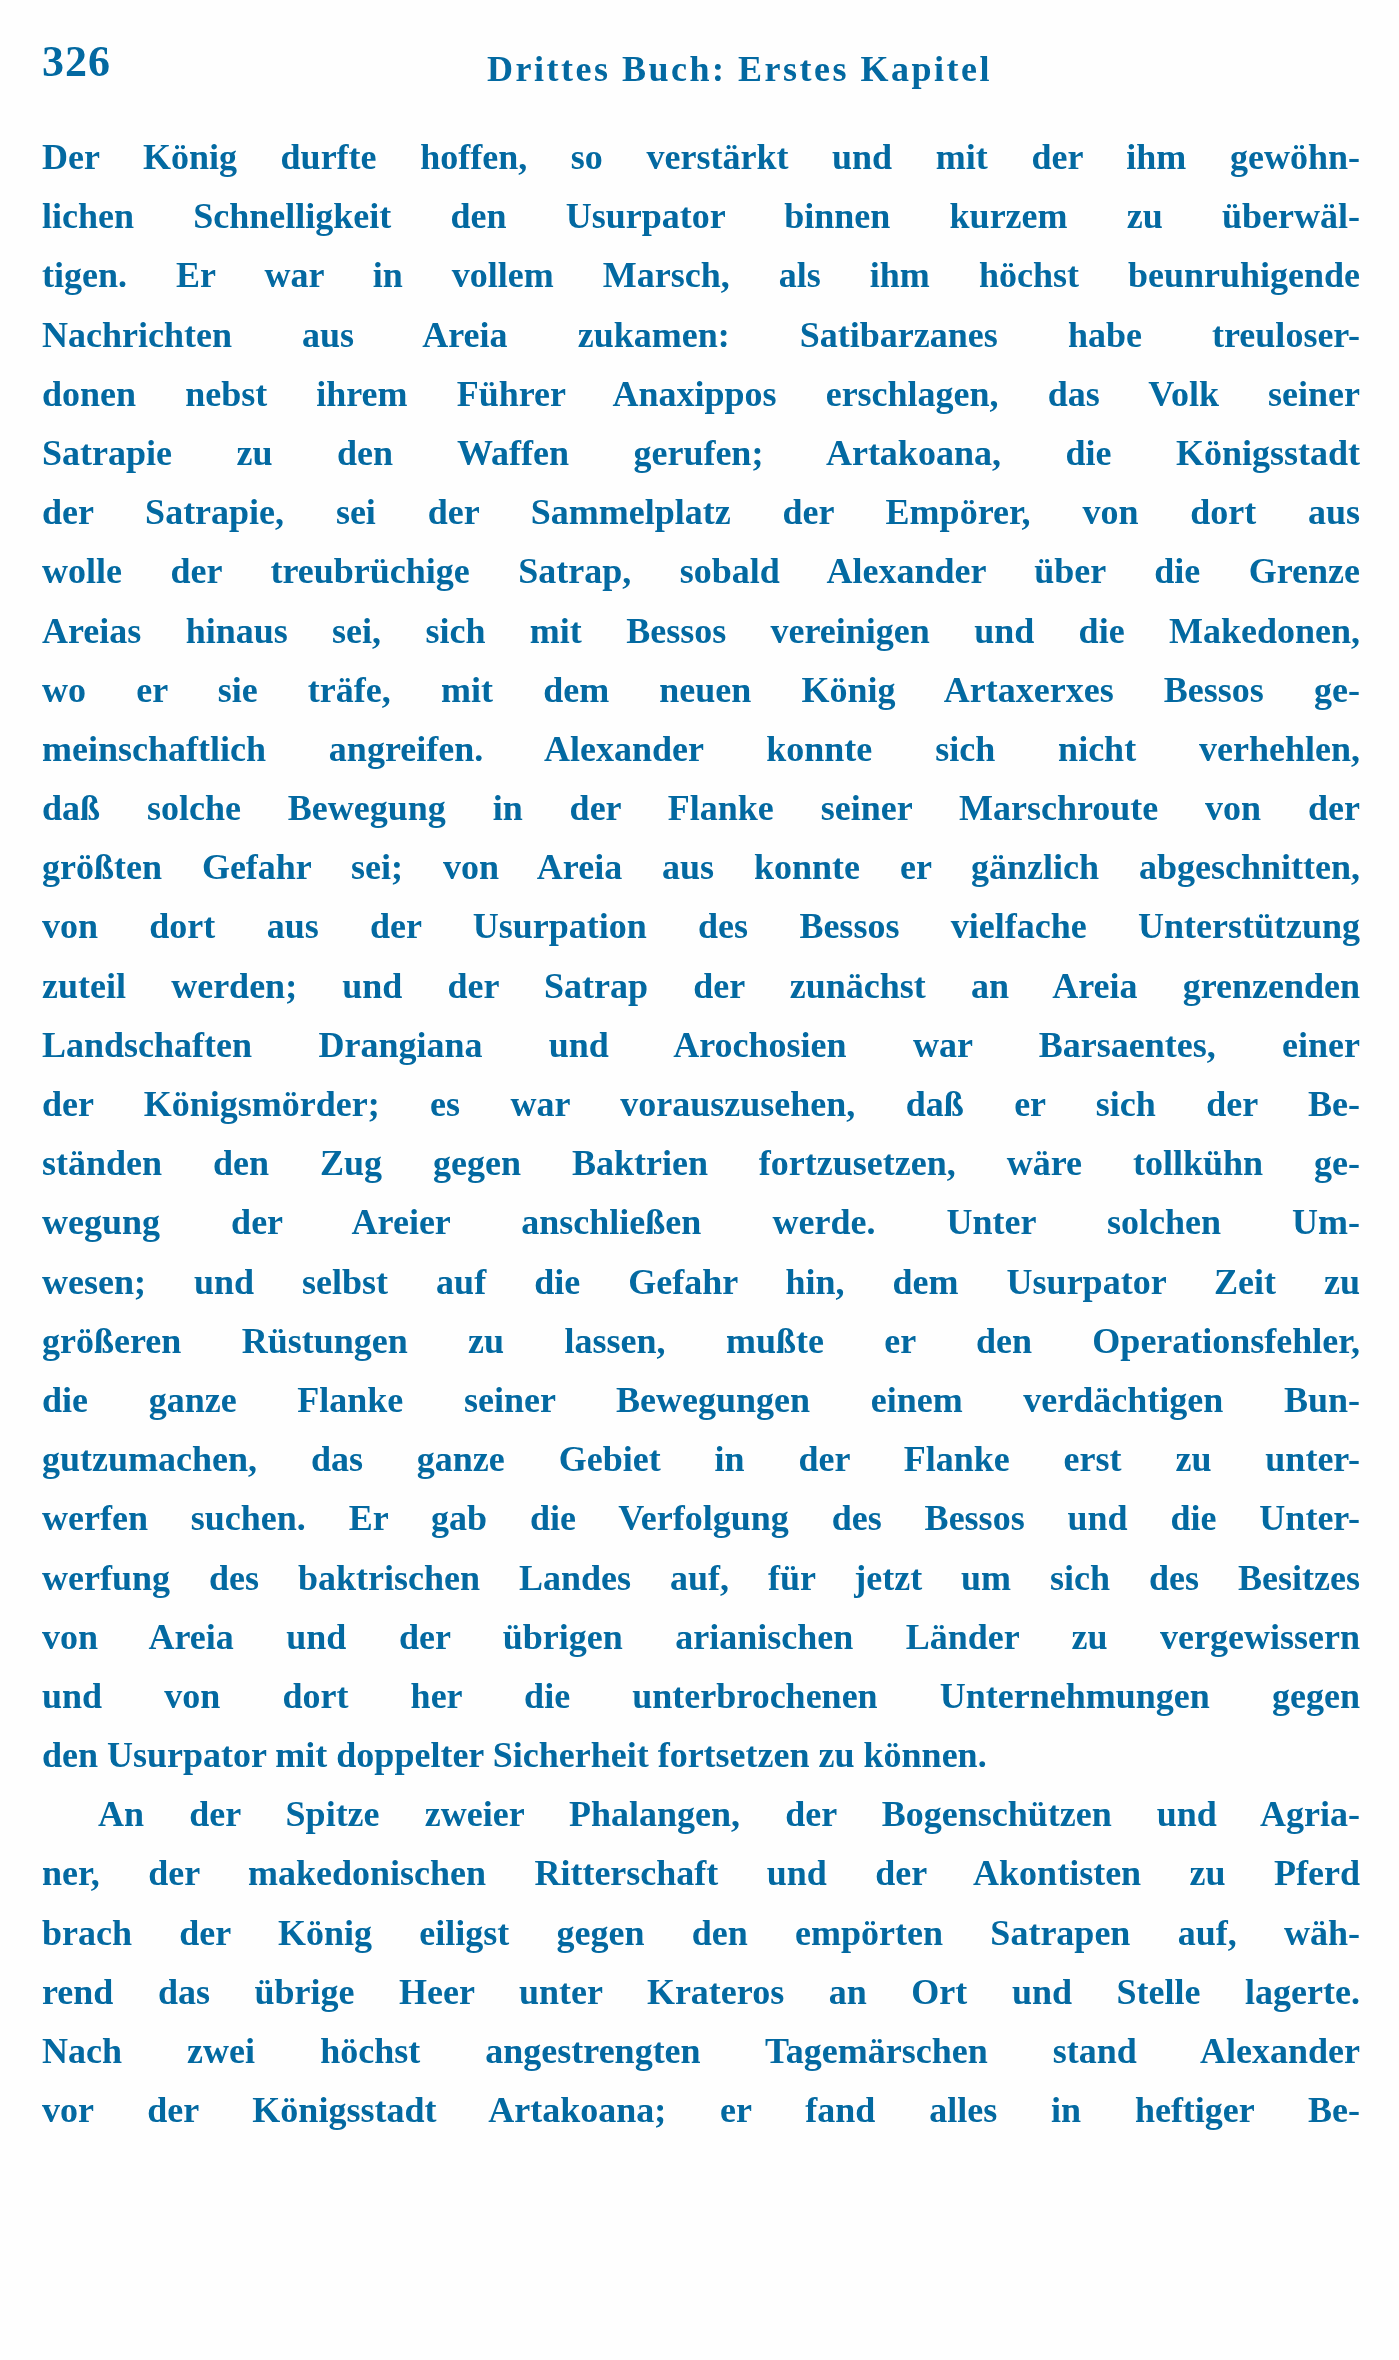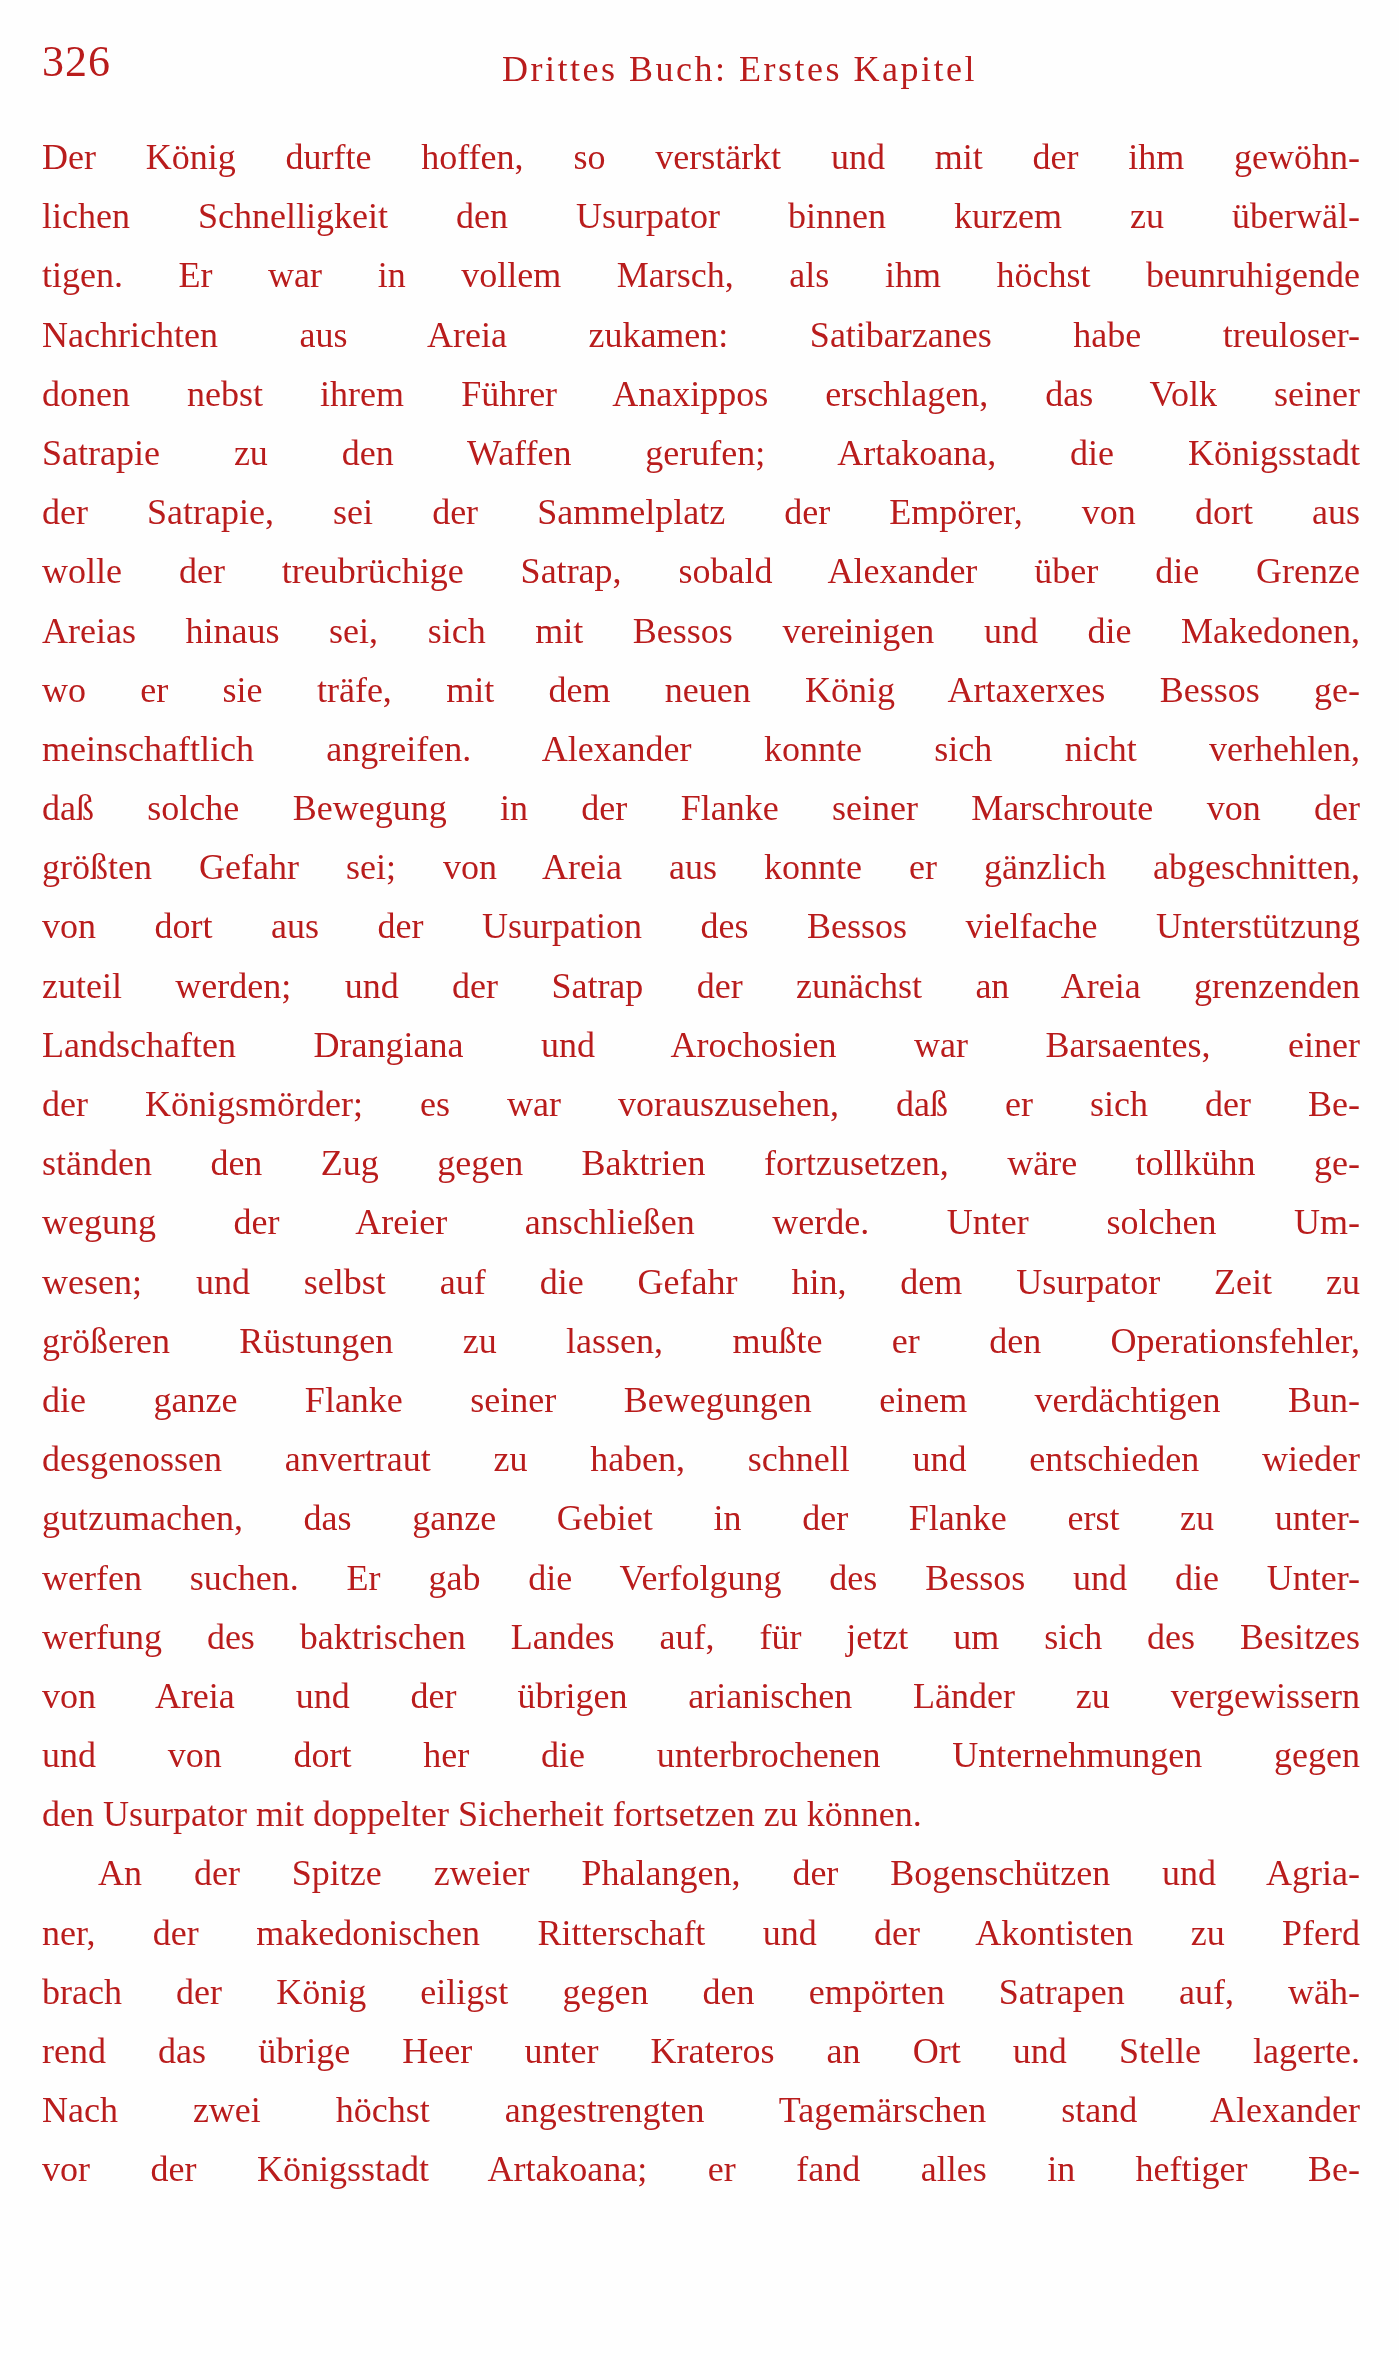--- a/index.html
+++ b/index.html
@@ -5,23 +5,23 @@
   html, body {
     margin: 0;
     padding: 0;
     background: #e8e8e4;
   }
   .page {
     position: relative;
     width: 1399px;
     height: 2360px;
     background: #fefefe;
-    color: #b91c1c;
+    color: #0369a1;
     font-family: "Liberation Serif", "DejaVu Serif", serif;
-    font-weight: normal;
+    font-weight: bold;
     overflow: hidden;
     font-variant-ligatures: none;
   }
   .page-number {
     position: absolute;
     left: 42px;
     top: 36px;
     font-size: 44px;
     letter-spacing: 1px;
   }
@@ -79,21 +79,20 @@
     <div class="line">größten Gefahr sei; von Areia aus konnte er gänzlich abgeschnitten,</div>
     <div class="line">von dort aus der Usurpation des Bessos vielfache Unterstützung</div>
     <div class="line">zuteil werden; und der Satrap der zunächst an Areia grenzenden</div>
     <div class="line">Landschaften Drangiana und Arochosien war Barsaentes, einer</div>
     <div class="line">der Königsmörder; es war vorauszusehen, daß er sich der Be-</div>
     <div class="line">ständen den Zug gegen Baktrien fortzusetzen, wäre tollkühn ge-</div>
     <div class="line">wegung der Areier anschließen werde. Unter solchen Um-</div>
     <div class="line">wesen; und selbst auf die Gefahr hin, dem Usurpator Zeit zu</div>
     <div class="line">größeren Rüstungen zu lassen, mußte er den Operationsfehler,</div>
     <div class="line">die ganze Flanke seiner Bewegungen einem verdächtigen Bun-</div>
-    <div class="line">desgenossen anvertraut zu haben, schnell und entschieden wieder</div>
     <div class="line">gutzumachen, das ganze Gebiet in der Flanke erst zu unter-</div>
     <div class="line">werfen suchen. Er gab die Verfolgung des Bessos und die Unter-</div>
     <div class="line">werfung des baktrischen Landes auf, für jetzt um sich des Besitzes</div>
     <div class="line">von Areia und der übrigen arianischen Länder zu vergewissern</div>
     <div class="line">und von dort her die unterbrochenen Unternehmungen gegen</div>
     <div class="line flush-last">den Usurpator mit doppelter Sicherheit fortsetzen zu können.</div>
     <div class="line indent">An der Spitze zweier Phalangen, der Bogenschützen und Agria-</div>
     <div class="line">ner, der makedonischen Ritterschaft und der Akontisten zu Pferd</div>
     <div class="line">brach der König eiligst gegen den empörten Satrapen auf, wäh-</div>
     <div class="line">rend das übrige Heer unter Krateros an Ort und Stelle lagerte.</div>

